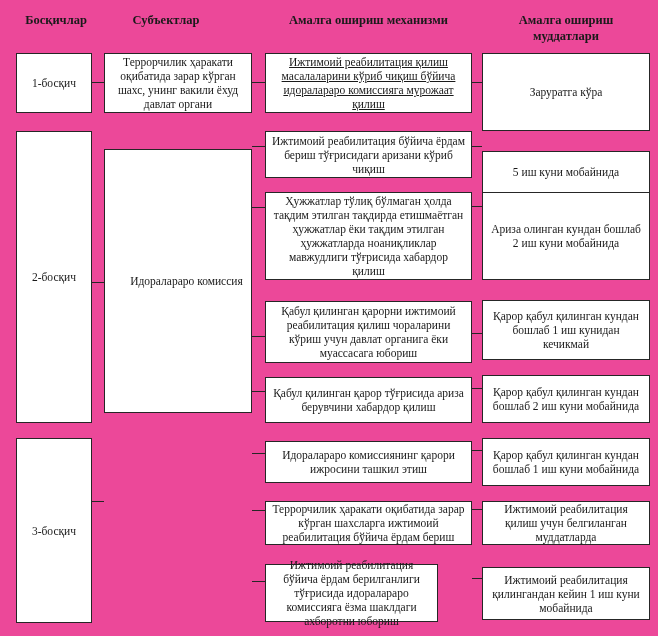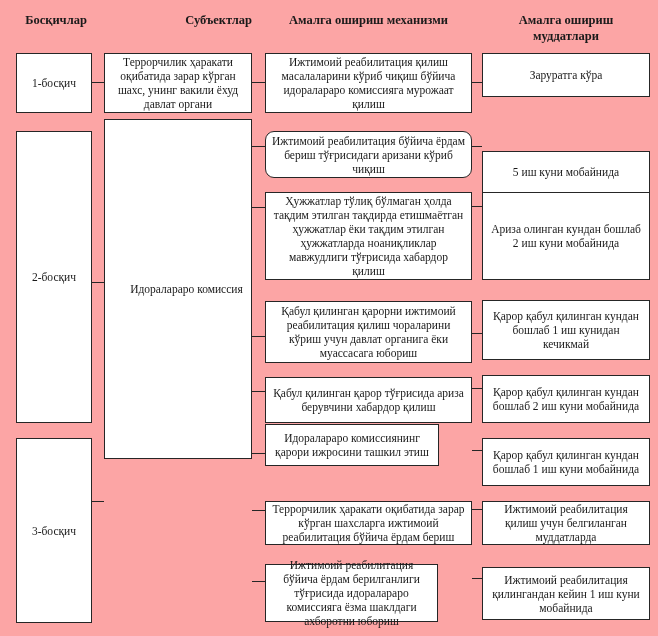--- a/index.html
+++ b/index.html
@@ -1,19 +1,19 @@
 <!DOCTYPE html>
 <html><head>
 <meta charset="utf-8">
 <style>
   html,body{margin:0;padding:0;background:#ffffff;}
   #canvas{
     position:relative;
     width:658px;height:636px;
-    background:#fca5a5;
+    background:#ec4899;
     font-family:"Liberation Serif","DejaVu Serif",serif;
     color:#1a1a1a;
     overflow:hidden;
   }
   .col-header{
     position:absolute;
     font-weight:bold;
     font-size:12.5px;
     line-height:16px;
     text-align:center;
@@ -36,37 +36,37 @@
     height:1px;
     background:#262626;
   }
 </style>
 </head>
 <body>
 
 <div id="canvas">
 
   <div class="col-header" style="left:6px;top:12px;width:100px;">Босқичлар</div>
-  <div class="col-header" style="left:104px;top:12px;width:148px;text-align:right;">Субъектлар</div>
+  <div class="col-header" style="left:92px;top:12px;width:148px;">Субъектлар</div>
   <div class="col-header" style="left:496px;top:12px;width:140px;">Амалга ошириш муддатлари</div>
   <div class="col-header" style="left:265px;top:12px;width:207px;">Амалга ошириш механизми</div>
 
   <div class="box" style="left:16px;top:53px;width:76px;height:60px;">1-босқич</div>
   <div class="box" style="left:104px;top:53px;width:148px;height:60px;">Террорчилик ҳаракати оқибатида зарар кўрган шахс, унинг вакили ёхуд давлат органи</div>
-  <div class="box" style="left:265px;top:53px;width:207px;height:60px;">Ижтимоий реабилитация қилиш масалаларини кўриб чиқиш бўйича идоралараро комиссияга мурожаат қилиш</div>
-  <div class="box" style="left:482px;top:53px;width:168px;height:44px;">Заруратга кўра</div>
+  <div class="box" style="left:265px;top:53px;width:207px;height:60px;text-decoration:underline;">Ижтимоий реабилитация қилиш масалаларини кўриб чиқиш бўйича идоралараро комиссияга мурожаат қилиш</div>
+  <div class="box" style="left:482px;top:53px;width:168px;height:78px;">Заруратга кўра</div>
   <div class="hline" style="left:92px;top:82px;width:12px;"></div>
   <div class="hline" style="left:252px;top:82px;width:13px;"></div>
   <div class="hline" style="left:472px;top:82px;width:10px;"></div>
 
   <div class="box" style="left:16px;top:131px;width:76px;height:292px;">2-босқич</div>
-  <div class="box" style="left:104px;top:119px;width:148px;height:340px;padding-left:23px;">Идоралараро комиссия</div>
+  <div class="box" style="left:104px;top:149px;width:148px;height:264px;padding-left:23px;">Идоралараро комиссия</div>
   <div class="hline" style="left:92px;top:282px;width:12px;"></div>
 
-  <div class="box" style="left:265px;top:131px;width:207px;height:47px;border-radius:9px;">Ижтимоий реабилитация бўйича ёрдам бериш тўғрисидаги аризани кўриб чиқиш</div>
+  <div class="box" style="left:265px;top:131px;width:207px;height:47px;">Ижтимоий реабилитация бўйича ёрдам бериш тўғрисидаги аризани кўриб чиқиш</div>
   <div class="box" style="left:482px;top:133px;width:168px;height:42px;margin-top:18px;">5 иш куни мобайнида</div>
   <div class="hline" style="left:252px;top:146px;width:13px;"></div>
   <div class="hline" style="left:472px;top:146px;width:10px;"></div>
 
   <div class="box" style="left:265px;top:192px;width:207px;height:88px;">Ҳужжатлар тўлиқ бўлмаган ҳолда тақдим этилган тақдирда етишмаётган ҳужжатлар ёки тақдим этилган ҳужжатларда ноаниқликлар мавжудлиги тўғрисида хабардор қилиш</div>
   <div class="box" style="left:482px;top:192px;width:168px;height:88px;">Ариза олинган кундан бошлаб 2 иш куни мобайнида</div>
   <div class="hline" style="left:252px;top:207px;width:13px;"></div>
   <div class="hline" style="left:472px;top:206px;width:10px;"></div>
 
   <div class="box" style="left:265px;top:301px;width:207px;height:62px;">Қабул қилинган қарорни ижтимоий реабилитация қилиш чораларини кўриш учун давлат органига ёки муассасага юбориш</div>
@@ -75,21 +75,21 @@
   <div class="hline" style="left:472px;top:333px;width:10px;"></div>
 
   <div class="box" style="left:265px;top:377px;width:207px;height:46px;">Қабул қилинган қарор тўғрисида ариза берувчини хабардор қилиш</div>
   <div class="box" style="left:482px;top:375px;width:168px;height:48px;">Қарор қабул қилинган кундан бошлаб 2 иш куни мобайнида</div>
   <div class="hline" style="left:252px;top:391px;width:13px;"></div>
   <div class="hline" style="left:472px;top:388px;width:10px;"></div>
 
   <div class="box" style="left:16px;top:438px;width:76px;height:185px;">3-босқич</div>
   <div class="hline" style="left:92px;top:501px;width:12px;"></div>
 
-  <div class="box" style="left:265px;top:424px;width:174px;height:42px;">Идоралараро комиссиянинг қарори ижросини ташкил этиш</div>
+  <div class="box" style="left:265px;top:441px;width:207px;height:42px;">Идоралараро комиссиянинг қарори ижросини ташкил этиш</div>
   <div class="box" style="left:482px;top:438px;width:168px;height:48px;">Қарор қабул қилинган кундан бошлаб 1 иш куни мобайнида</div>
   <div class="hline" style="left:252px;top:453px;width:13px;"></div>
   <div class="hline" style="left:472px;top:450px;width:10px;"></div>
 
   <div class="box" style="left:265px;top:501px;width:207px;height:44px;">Террорчилик ҳаракати оқибатида зарар кўрган шахсларга ижтимоий реабилитация бўйича ёрдам бериш</div>
   <div class="box" style="left:482px;top:501px;width:168px;height:44px;">Ижтимоий реабилитация қилиш учун белгиланган муддатларда</div>
   <div class="hline" style="left:252px;top:510px;width:13px;"></div>
   <div class="hline" style="left:472px;top:509px;width:10px;"></div>
 
   <div class="box" style="left:265px;top:564px;width:173px;height:58px;">Ижтимоий реабилитация бўйича ёрдам берилганлиги тўғрисида идоралараро комиссияга ёзма шаклдаги ахборотни юбориш</div>

